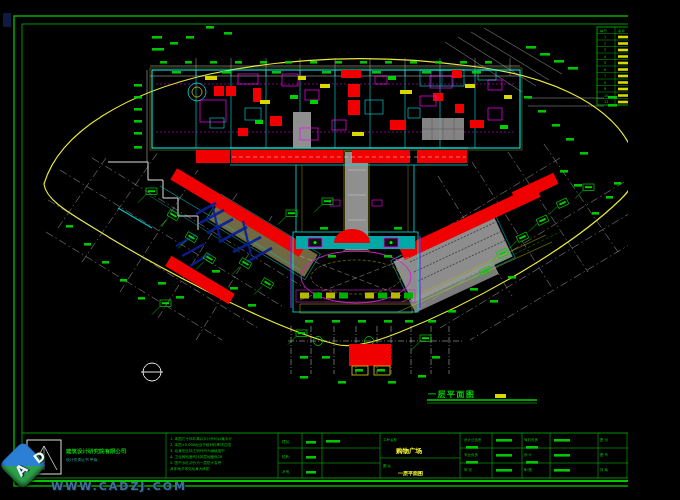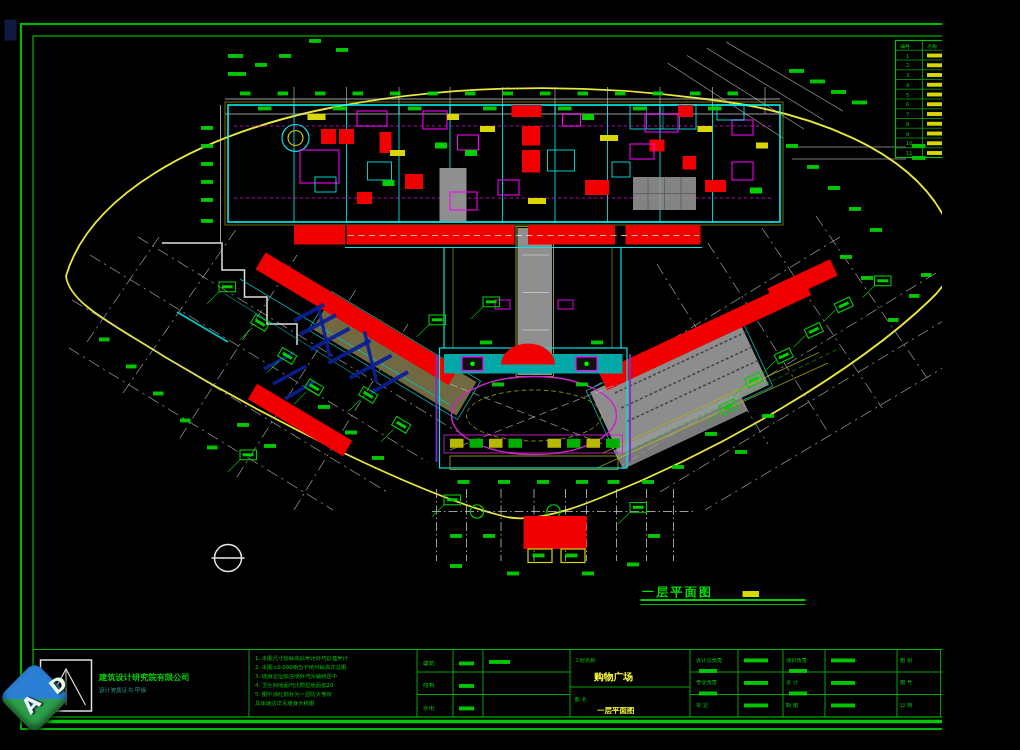--- a/index.html
+++ b/index.html
@@ -457,14 +457,15 @@
       <text x="604" y="96.9" fill="#00d000" font-size="3.4" font-family="&quot;DejaVu Sans&quot;,sans-serif">10</text>
       <rect x="618" y="94.2" width="15" height="2.6" fill="#d8d800"></rect>
       <text x="604" y="103.4" fill="#00d000" font-size="3.4" font-family="&quot;DejaVu Sans&quot;,sans-serif">11</text>
       <rect x="618" y="100.7" width="15" height="2.6" fill="#d8d800"></rect>
     </svg>
 
   <div id="watermark">
     <div id="wm-cube"></div>
     <span id="wm-a">A</span>
     <span id="wm-d">D</span>
+    <div id="wm-url">WWW.CADZJ.COM</div>
   </div>
 </div>
 
 </body></html>

